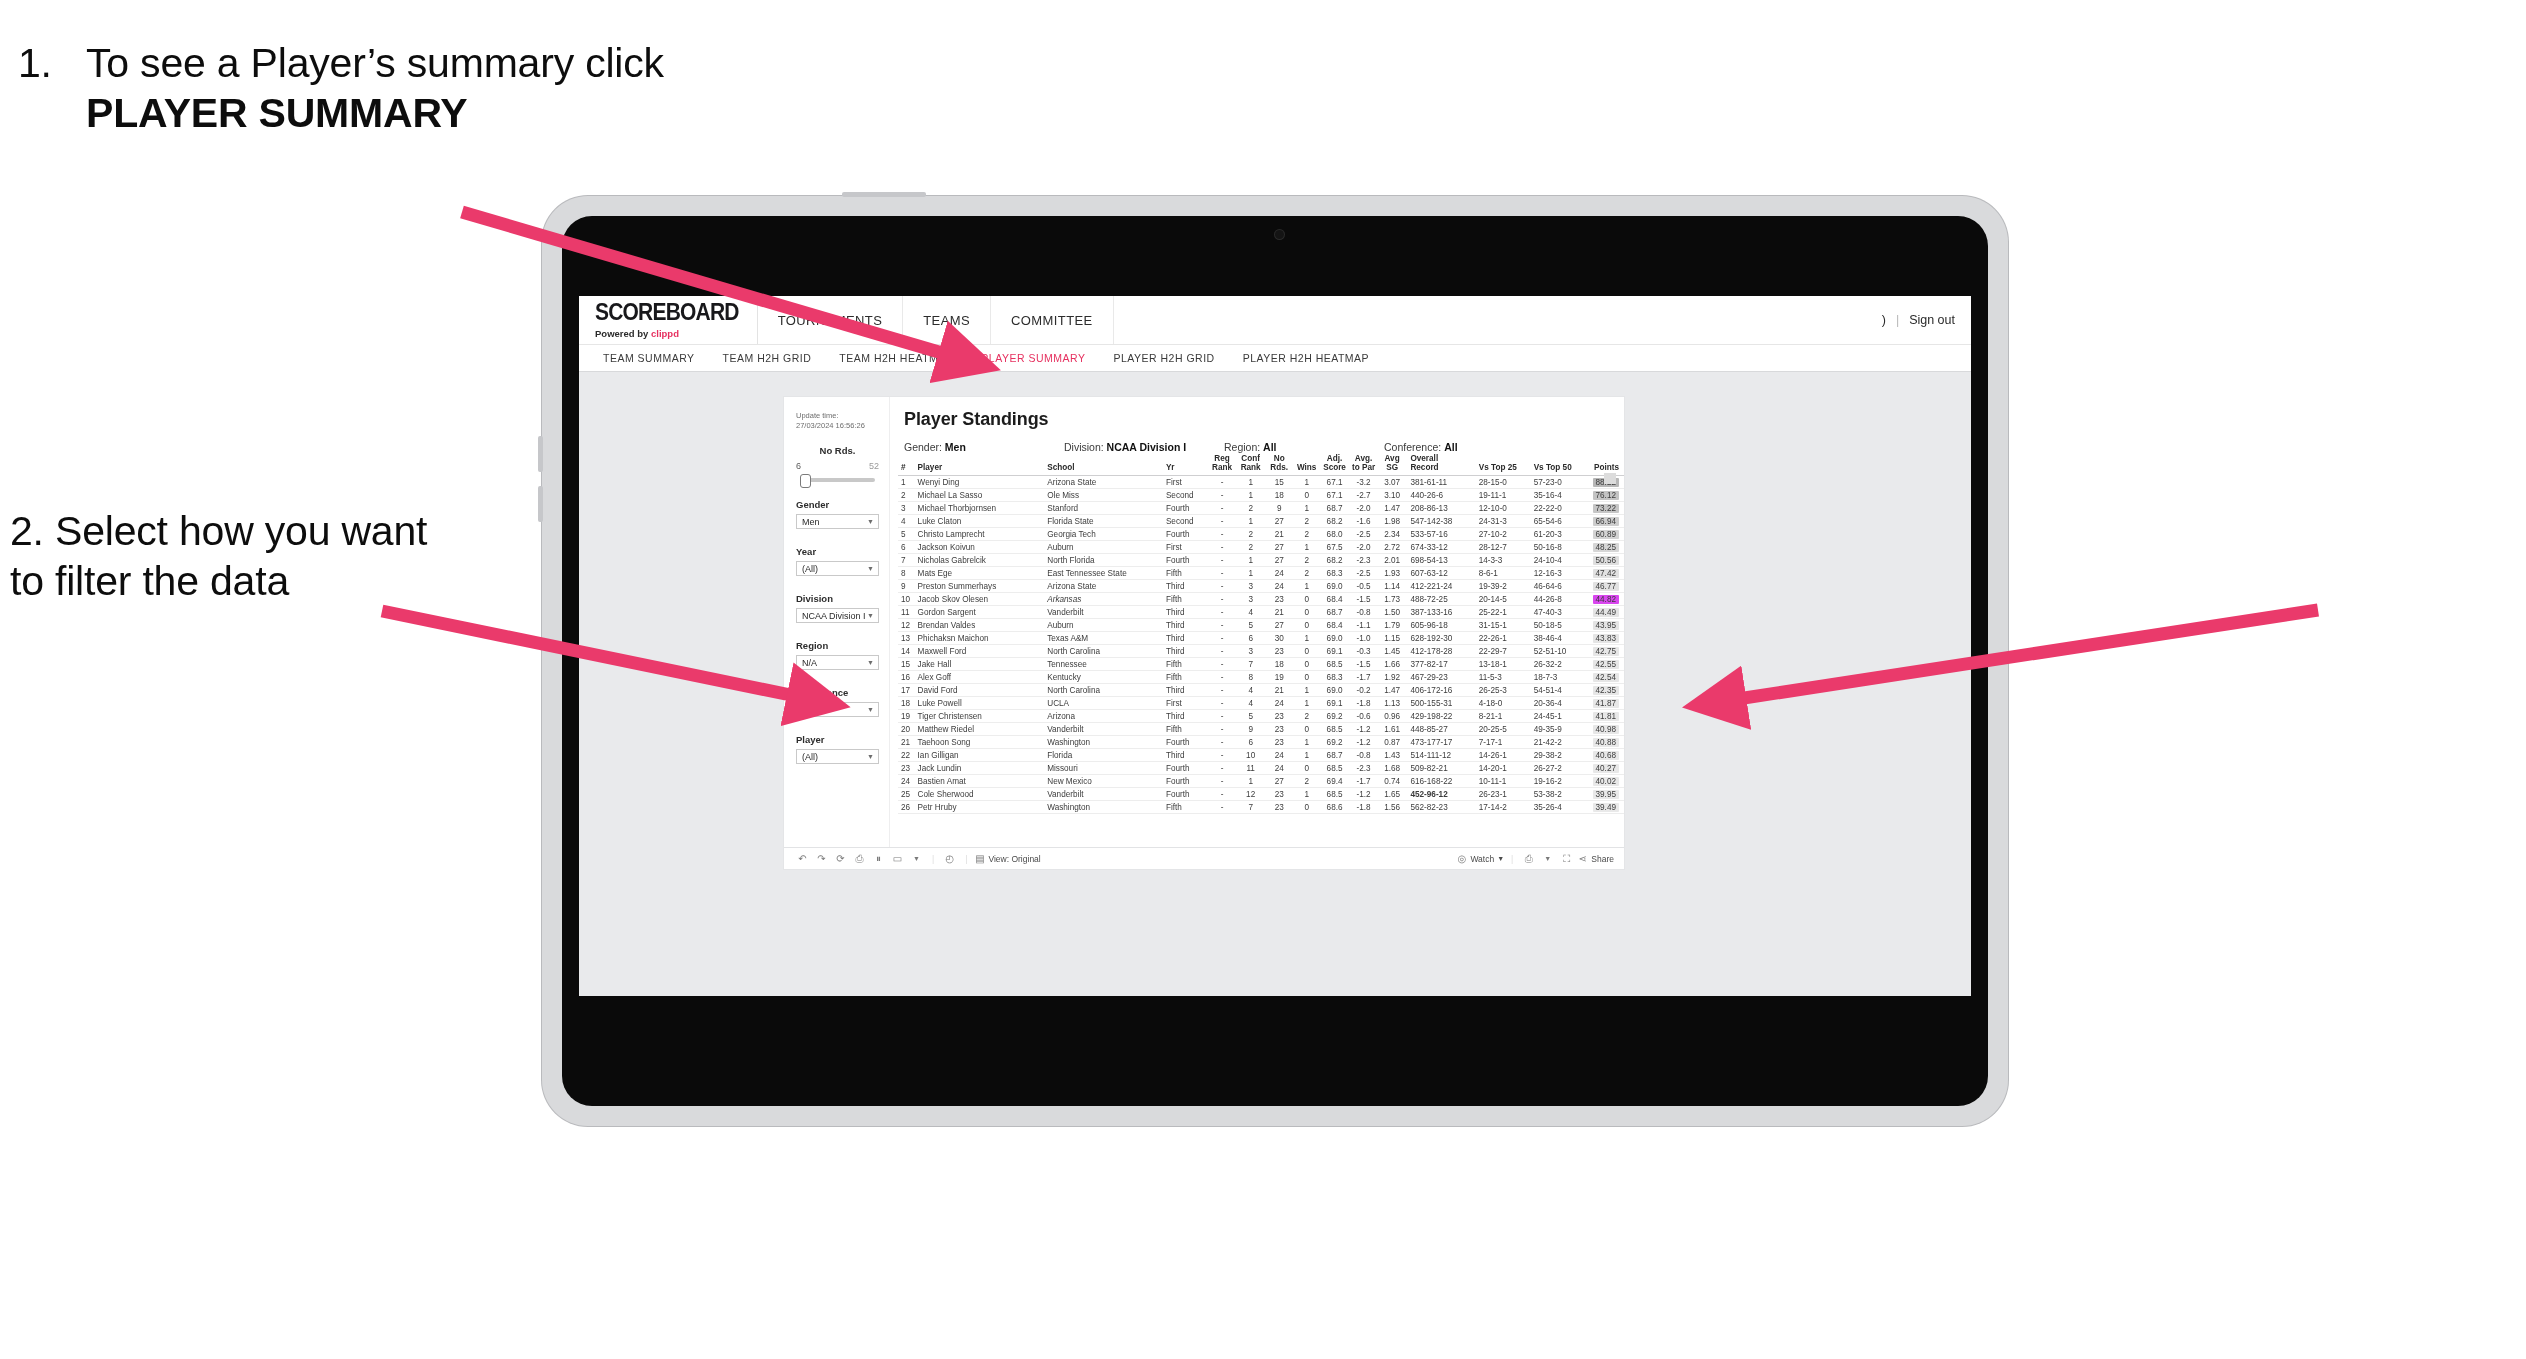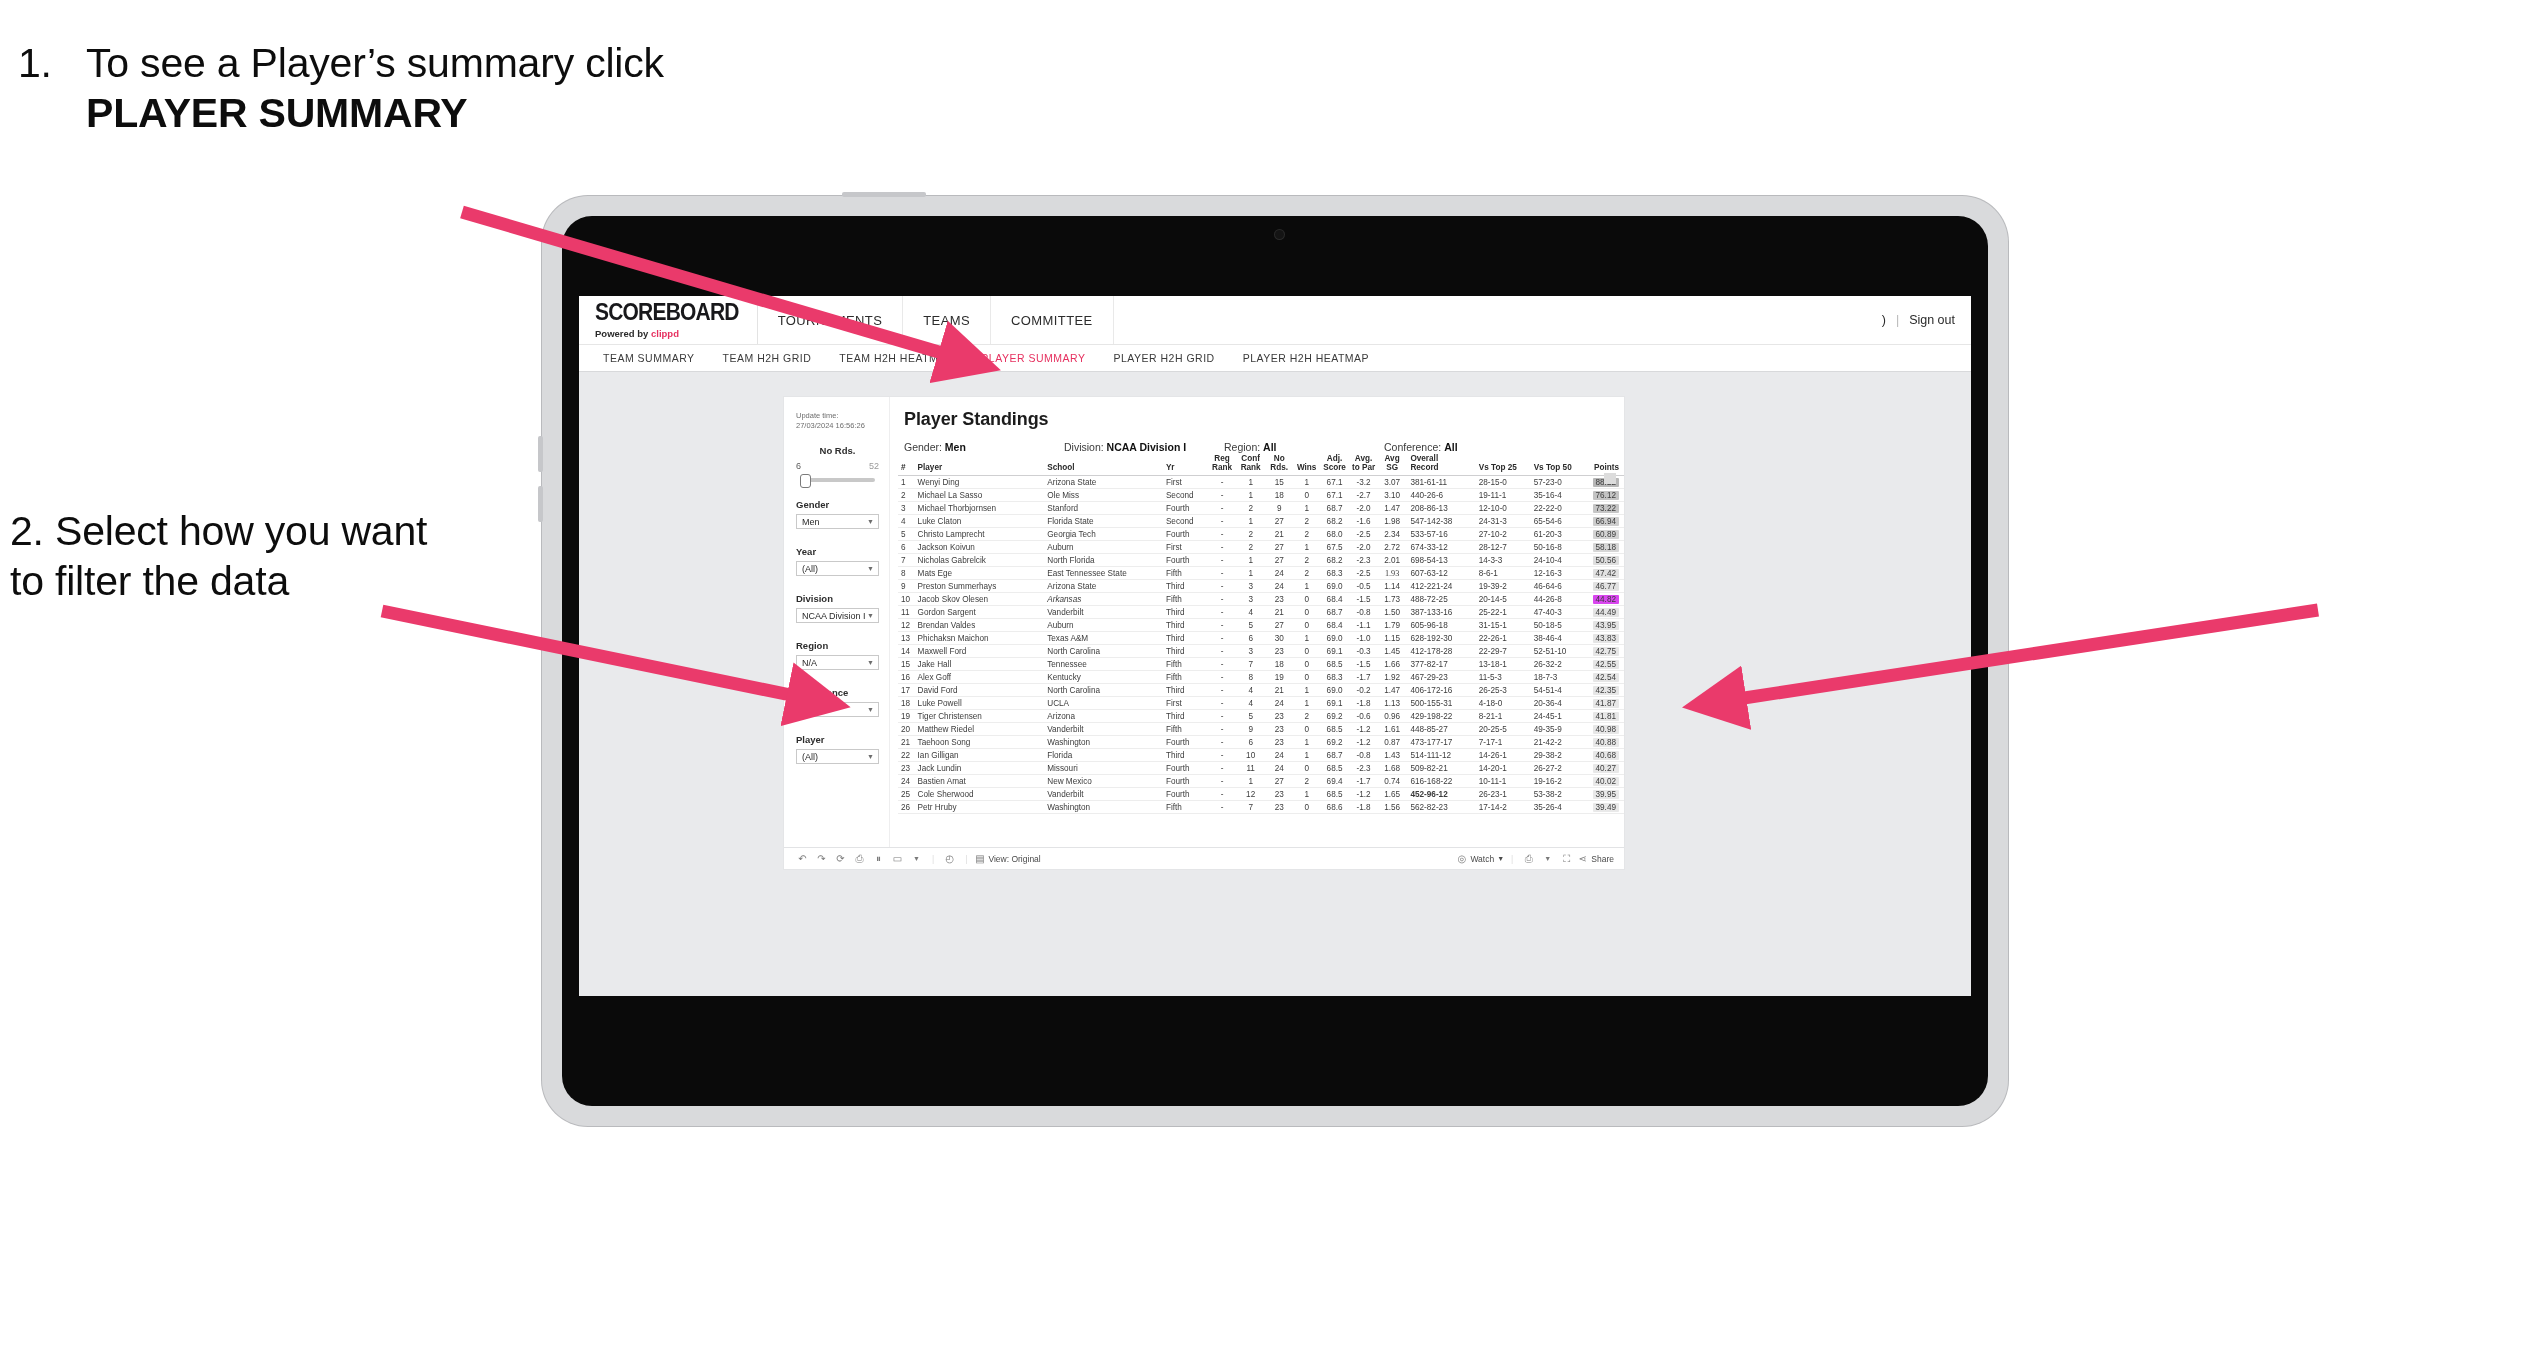--- a/index.html
+++ b/index.html
@@ -454,21 +454,21 @@
                     <td class="c-num" style="text-align: center;">-</td>
                     <td class="c-num" style="text-align: center;">2</td>
                     <td class="c-num" style="text-align: center;">27</td>
                     <td class="c-num-w" style="text-align: center;">1</td>
                     <td class="c-num" style="text-align: center;">67.5</td>
                     <td class="c-num" style="text-align: center;">-2.0</td>
                     <td class="c-num" style="text-align: center;">2.72</td>
                     <td class="c-rec" style="text-align: left;">674-33-12</td>
                     <td class="c-vs" style="text-align: left;">28-12-7</td>
                     <td class="c-vs" style="text-align: left;">50-16-8</td>
-                    <td class="c-pts" style="text-align: right;"><span class="pill" style="background: rgb(214, 214, 214);">58.18</span></td>
+                    <td class="c-pts" style="text-align: right;"><span class="pill" style="background: rgb(214, 214, 214);">48.25</span></td>
                   </tr>
                   <tr>
                     <td class="c-rank" style="text-align: left;">7</td>
                     <td class="c-player" style="text-align: left;">Nicholas Gabrelcik</td>
                     <td class="c-school" style="text-align: left;">North Florida</td>
                     <td class="c-yr" style="text-align: left;">Fourth</td>
                     <td class="c-num" style="text-align: center;">-</td>
                     <td class="c-num" style="text-align: center;">1</td>
                     <td class="c-num" style="text-align: center;">27</td>
                     <td class="c-num-w" style="text-align: center;">2</td>
@@ -484,21 +484,21 @@
                     <td class="c-rank" style="text-align: left;">8</td>
                     <td class="c-player" style="text-align: left;">Mats Ege</td>
                     <td class="c-school" style="text-align: left;">East Tennessee State</td>
                     <td class="c-yr" style="text-align: left;">Fifth</td>
                     <td class="c-num" style="text-align: center;">-</td>
                     <td class="c-num" style="text-align: center;">1</td>
                     <td class="c-num" style="text-align: center;">24</td>
                     <td class="c-num-w" style="text-align: center;">2</td>
                     <td class="c-num" style="text-align: center;">68.3</td>
                     <td class="c-num" style="text-align: center;">-2.5</td>
-                    <td class="c-num" style="text-align: center; font-family: Liberation Serif, serif;">1.93</td>
+                    <td class="c-num" style="text-align: center;">1.93</td>
                     <td class="c-rec" style="text-align: left;">607-63-12</td>
                     <td class="c-vs" style="text-align: left;">8-6-1</td>
                     <td class="c-vs" style="text-align: left;">12-16-3</td>
                     <td class="c-pts" style="text-align: right;"><span class="pill" style="background: rgb(225, 225, 225);">47.42</span></td>
                   </tr>
                   <tr>
                     <td class="c-rank" style="text-align: left;">9</td>
                     <td class="c-player" style="text-align: left;">Preston Summerhays</td>
                     <td class="c-school" style="text-align: left;">Arizona State</td>
                     <td class="c-yr" style="text-align: left;">Third</td>

